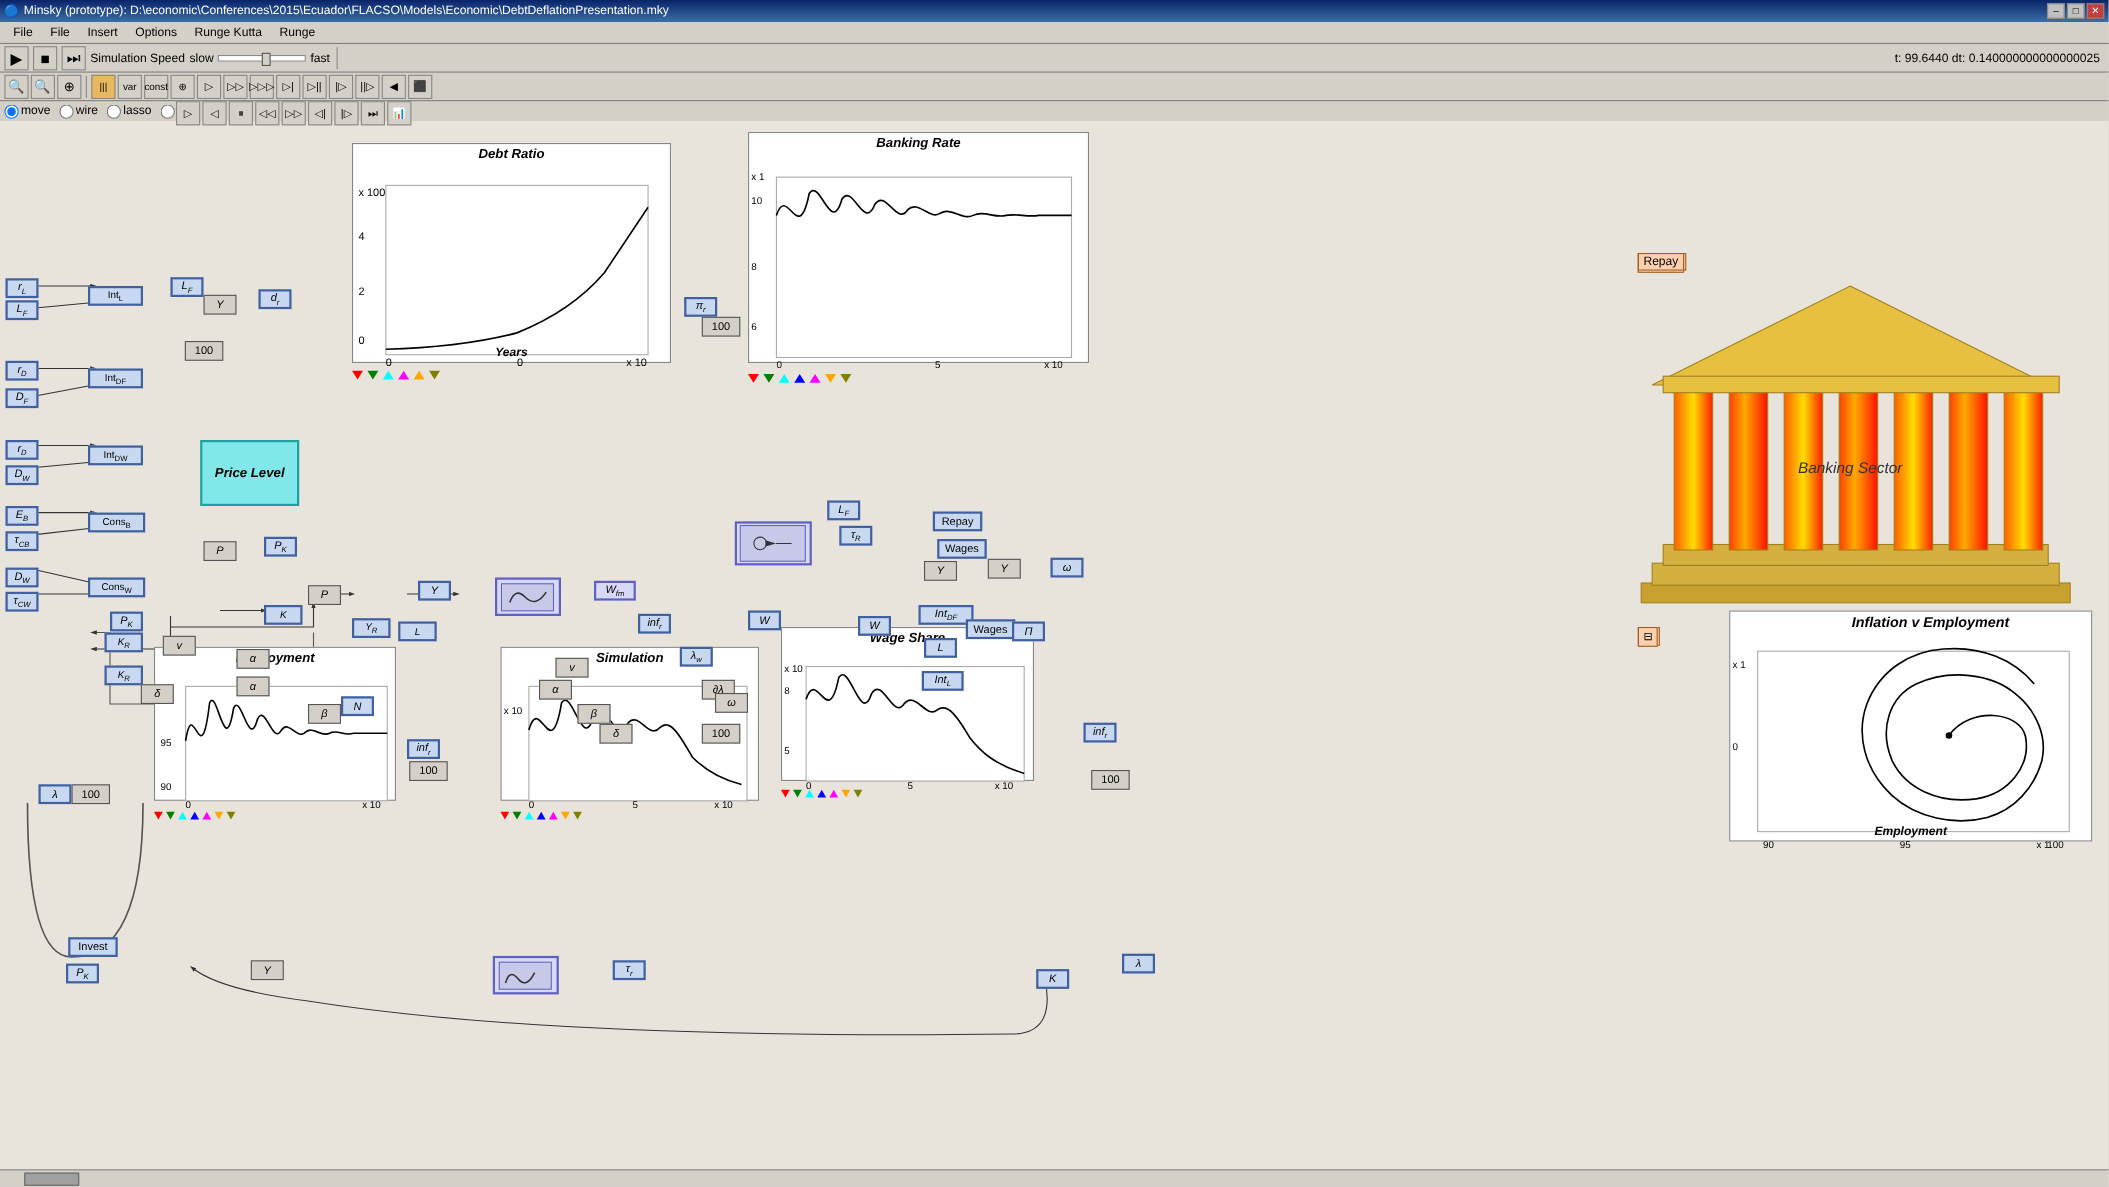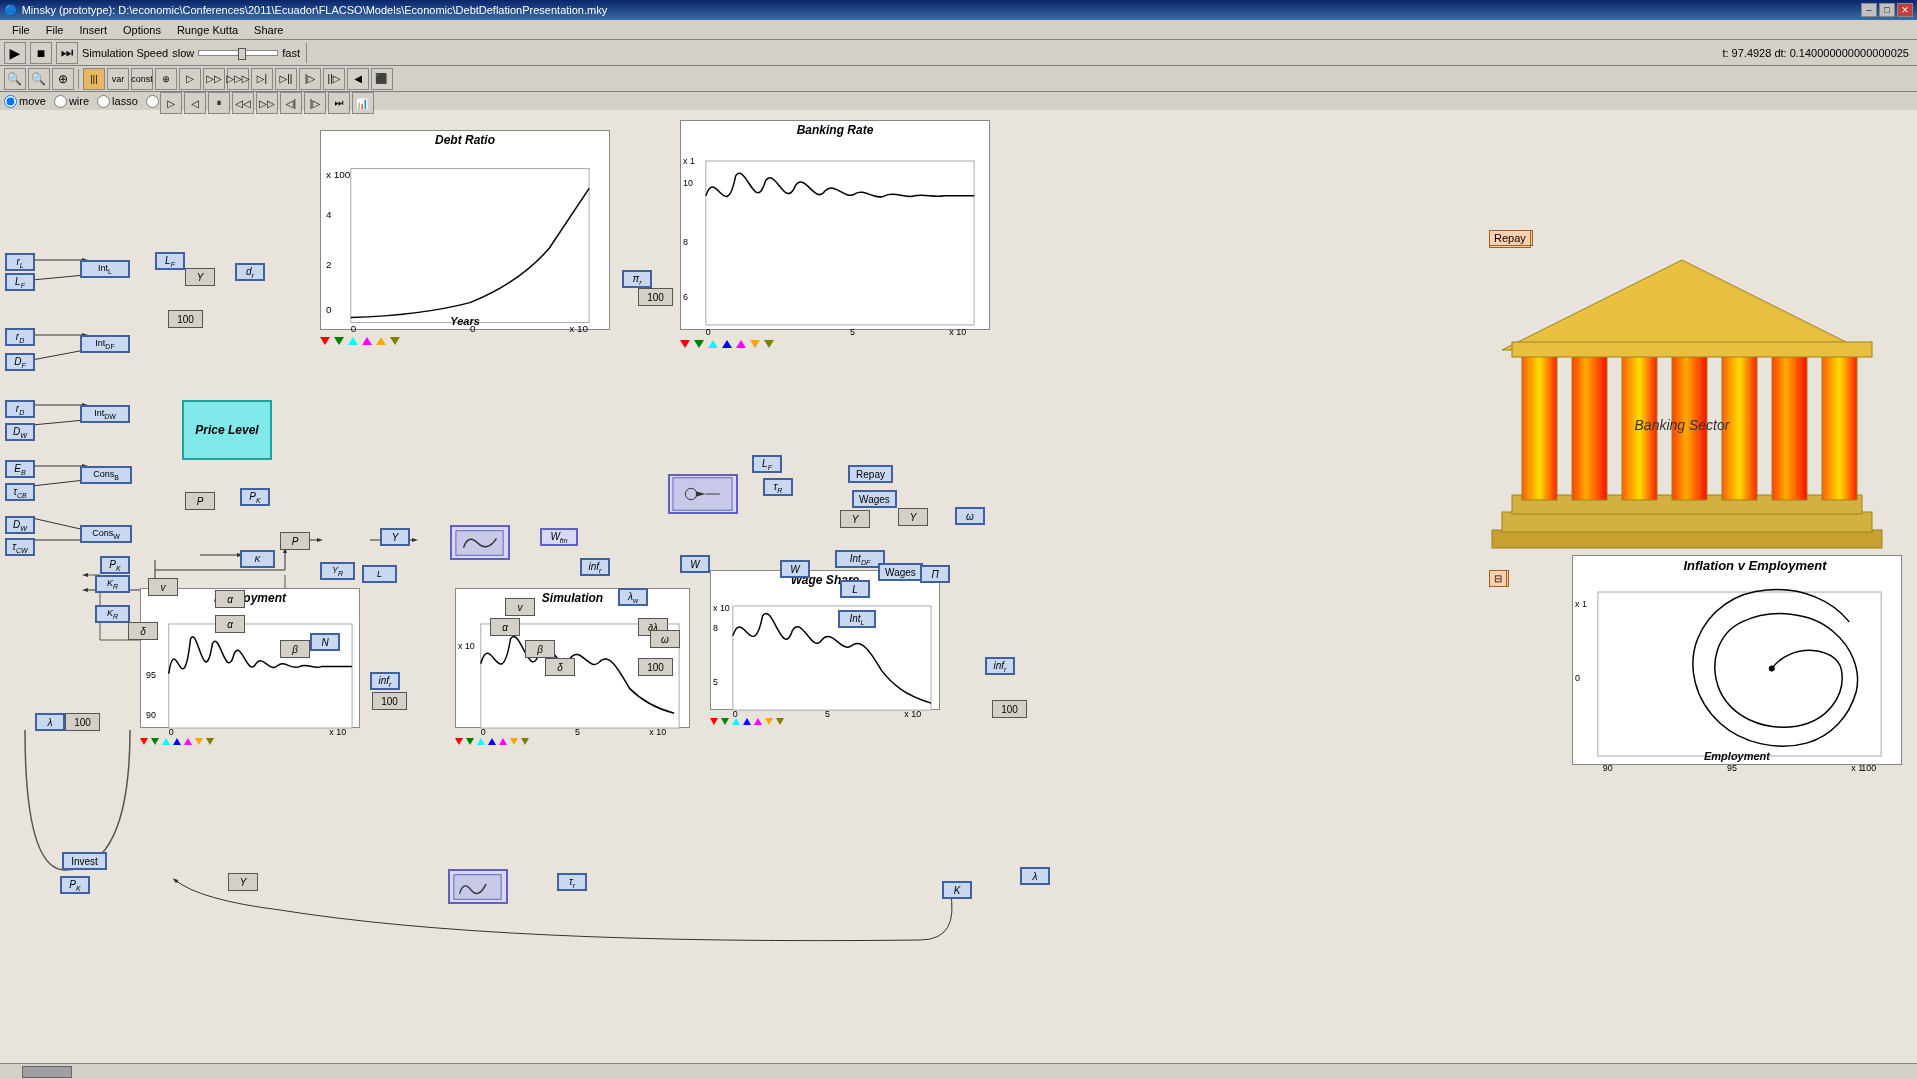--- a/index.html
+++ b/index.html
@@ -285,49 +285,49 @@
     }
 
     
     .sub { font-size: 7px; vertical-align: sub; }
   </style>
 </head>
 <body>
 
 <div id="titlebar">
   <span style="margin-right:4px;">🔵</span>
-  <span style="font-size:11px;">Minsky (prototype): D:\economic\Conferences\2011\Ecuador\FLACSO\Models\Economic\DebtDeflationPresentation.mky</span>
+  <span style="font-size:11px;">Minsky (prototype): D:\economic\Conferences\2015\Ecuador\FLACSO\Models\Economic\DebtDeflationPresentation.mky</span>
   <div style="display:flex;gap:2px;margin-left:auto;">
     <div class="tb-btn">–</div>
     <div class="tb-btn">□</div>
     <div class="tb-btn" style="background:#c04040;color:white;">✕</div>
   </div>
 </div>
 
 <div id="menubar">
   <span class="menu-item">File</span>
   <span class="menu-item">File</span>
   <span class="menu-item">Insert</span>
   <span class="menu-item">Options</span>
   <span class="menu-item">Runge Kutta</span>
-  <span class="menu-item">Share</span>
+  <span class="menu-item">Runge</span>
 </div>
 
 <div id="toolbar">
   <div class="toolbar-btn play-btn">▶</div>
   <div class="toolbar-btn play-btn">■</div>
   <div class="toolbar-btn play-btn">⏭</div>
   <span class="sim-speed">Simulation Speed</span>
   <span class="sim-speed">slow</span>
   <div class="speed-slider">
     <div class="speed-handle"></div>
   </div>
   <span class="sim-speed">fast</span>
   <div class="toolbar-sep"></div>
-  <span class="time-display">t: 97.4928  dt: 0.140000000000000025</span>
+  <span class="time-display">t: 99.6440  dt: 0.140000000000000025</span>
 </div>
 
 <div id="toolbar2">
 
   <div class="toolbar-btn" style="font-size:12px;">🔍</div>
   <div class="toolbar-btn" style="font-size:12px;">🔍</div>
   <div class="toolbar-btn" style="font-size:12px;">⊕</div>
   <div class="toolbar-sep"></div>
 
   <div class="toolbar-btn" style="background:#e8b860;font-size:9px;">|||</div>

